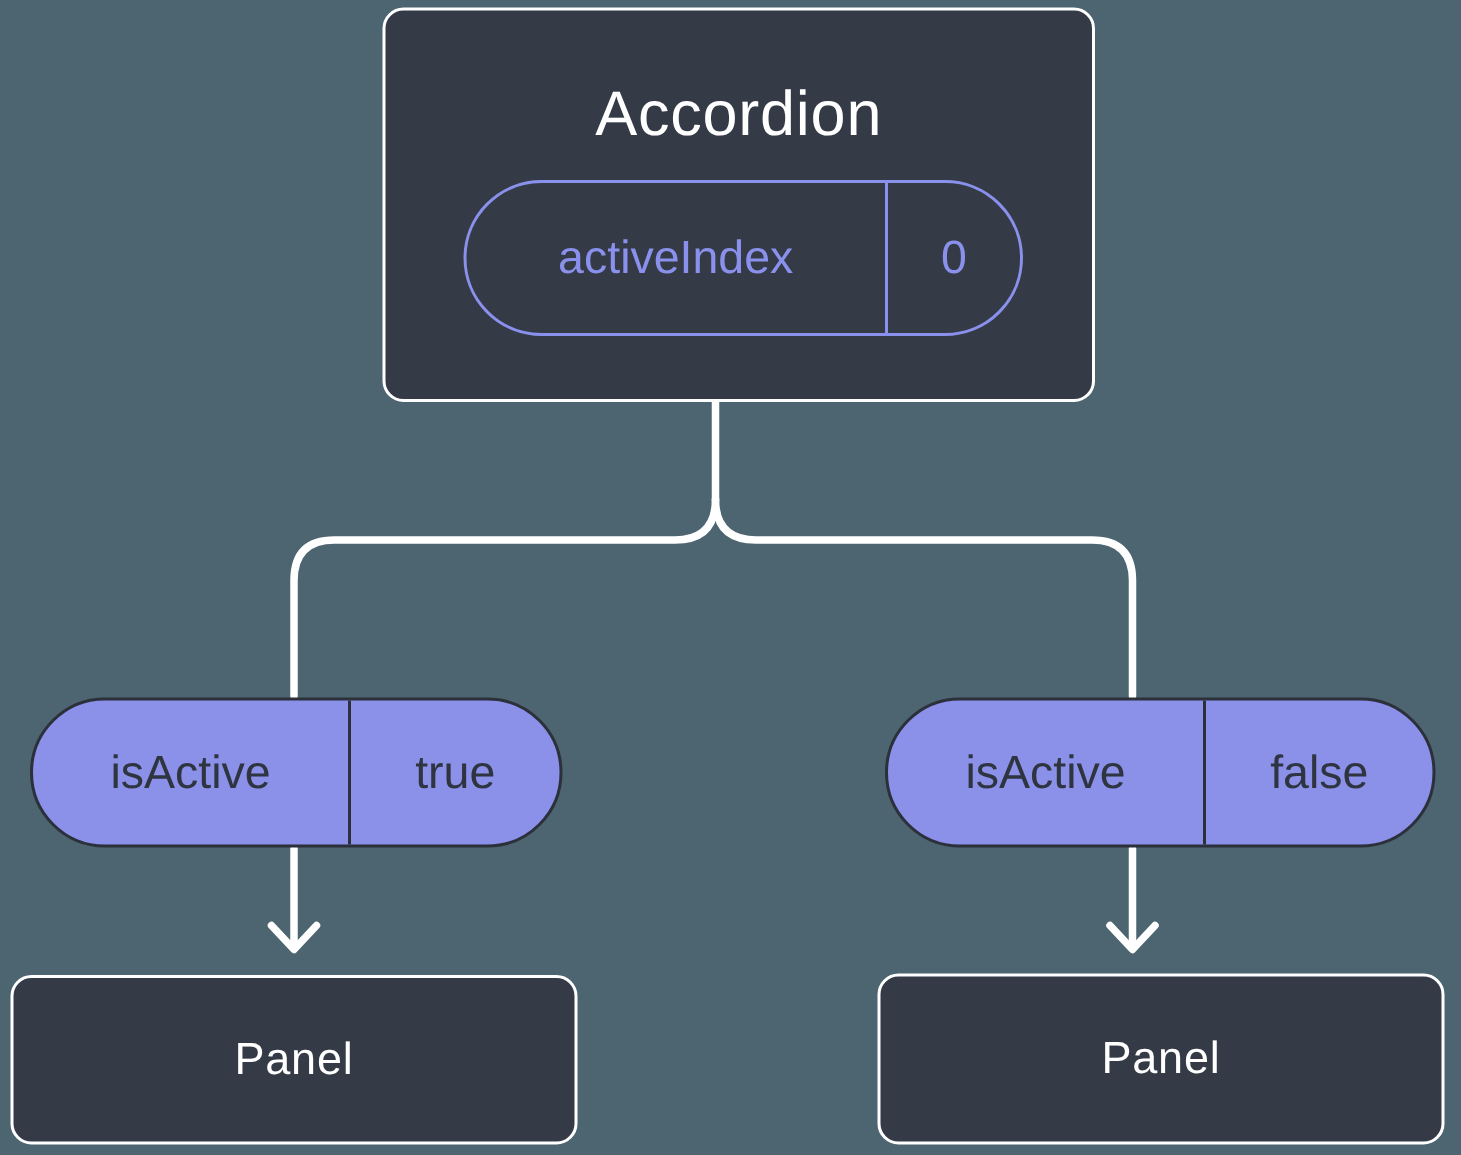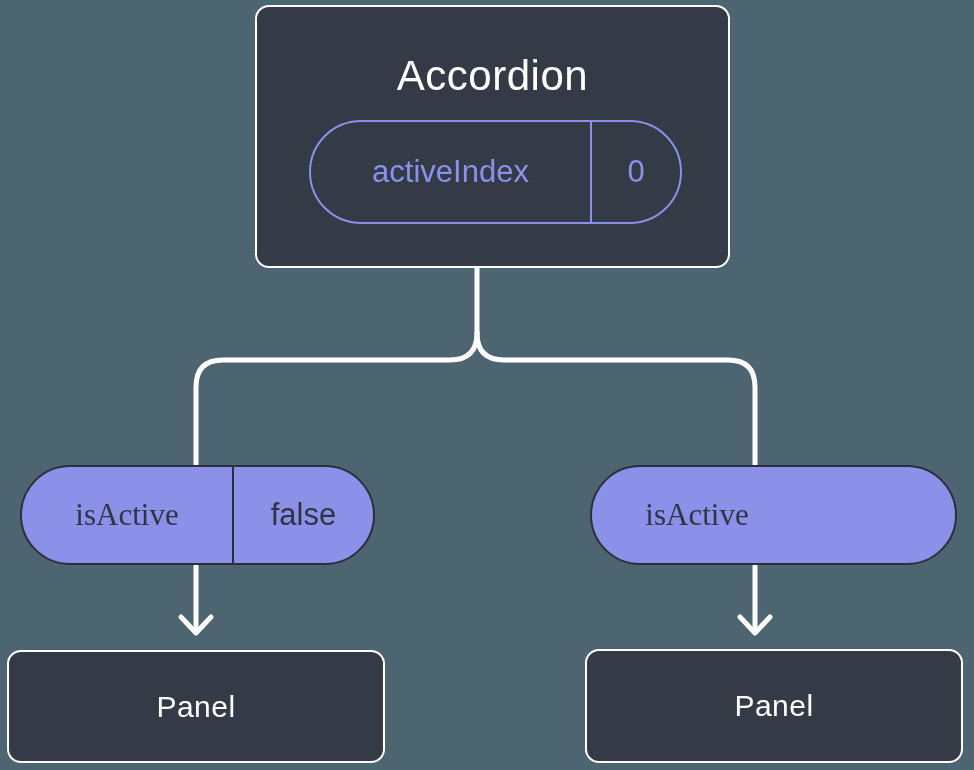--- a/index.html
+++ b/index.html
@@ -92,21 +92,20 @@
   
   .pill-solid {
     background: #8b90e9;
     border: 2px solid #2b303b;
     border-radius: 52px;
     height: 100px;
   }
   .pill-solid .pill-key {
     width: 210px;
     color: #2f3540;
-    font-family: Liberation Serif, serif;
   }
   .pill-solid .pill-value {
     flex: 1;
     border-left: 2px solid #2b303b;
     color: #2f3540;
   }
   .pill-child-left {
     left: 20px;
     top: 465px;
     width: 355px;
@@ -158,25 +157,26 @@
   <div class="node node-root">
     <div class="node-title">Accordion</div>
     <div class="pill pill-outline">
       <span class="pill-key">activeIndex</span>
       <span class="pill-value">0</span>
     </div>
   </div>
 
   <div class="pill pill-solid pill-child-left">
     <span class="pill-key">isActive</span>
-    <span class="pill-value">false</span>
+    <span class="pill-value">true</span>
   </div>
 
   <div class="pill pill-solid pill-child-right">
     <span class="pill-key">isActive</span>
+    <span class="pill-value">false</span>
   </div>
 
   <div class="node node-panel node-panel-left">
     <span>Panel</span>
   </div>
 
   <div class="node node-panel node-panel-right">
     <span>Panel</span>
   </div>
 

